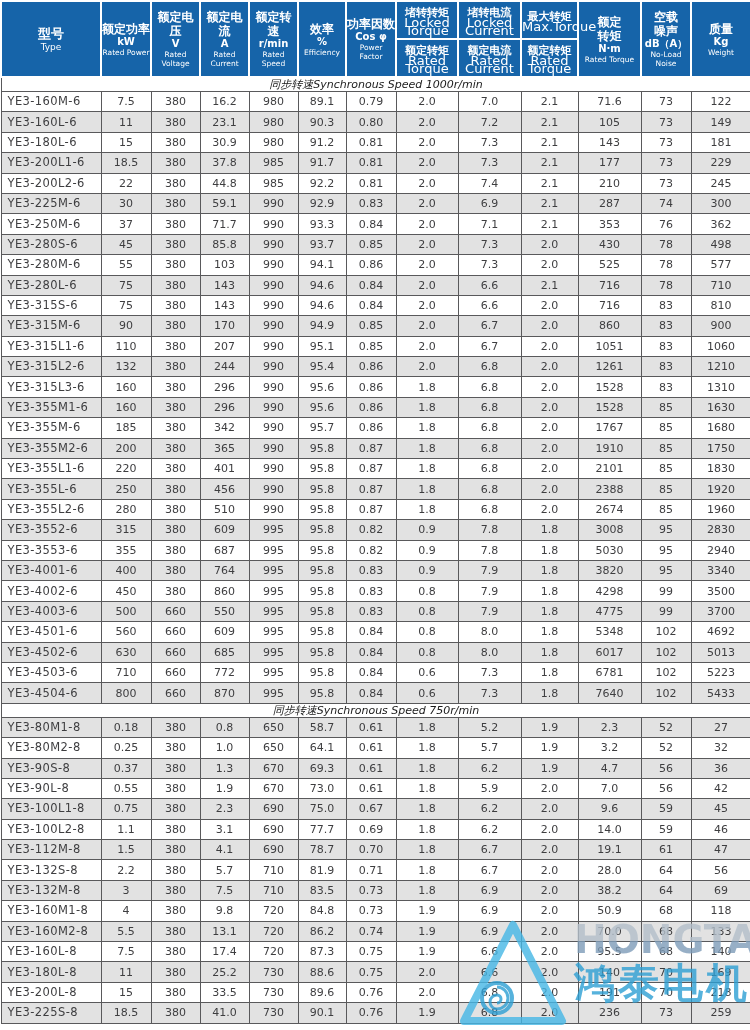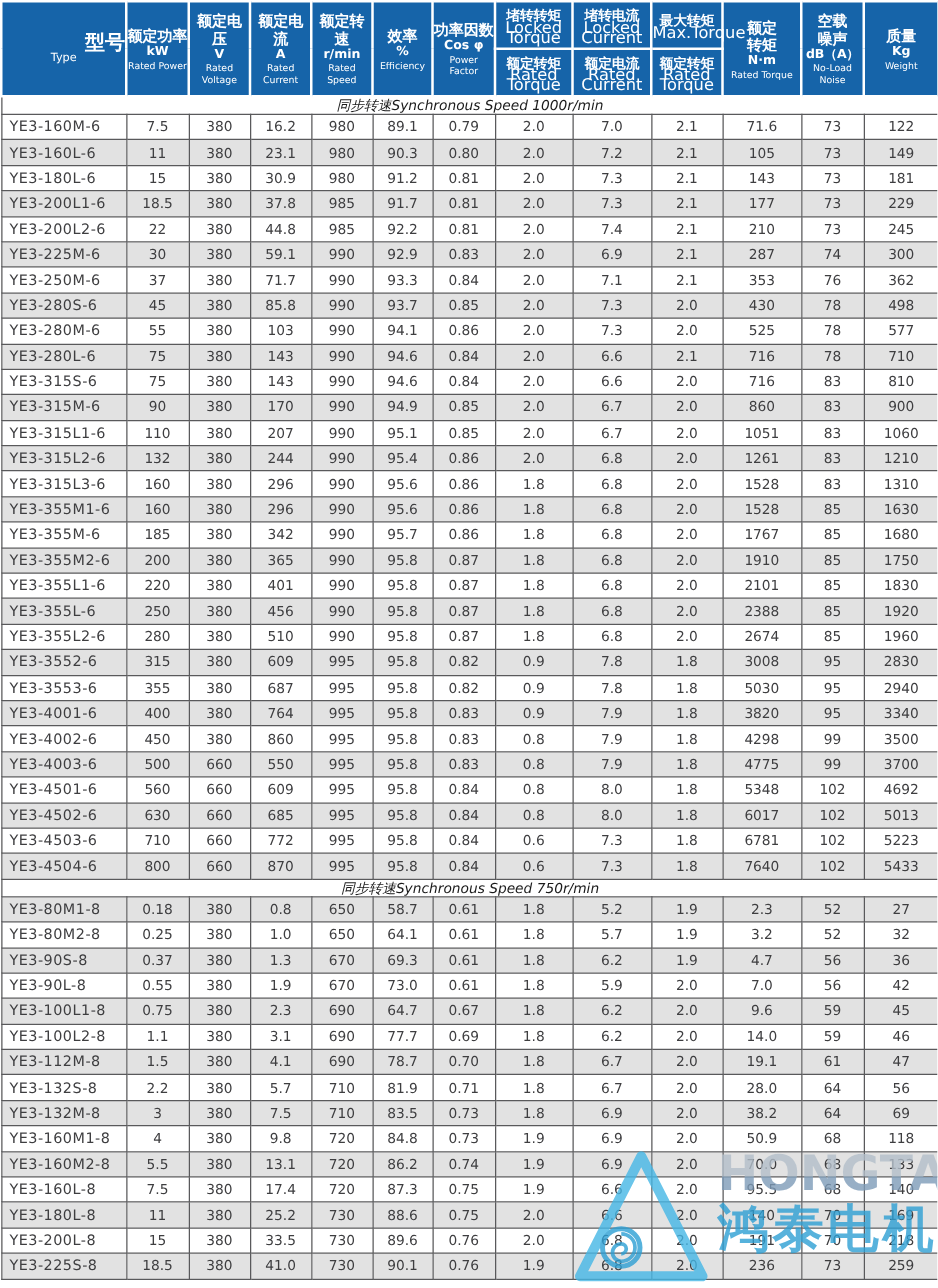--- a/index.html
+++ b/index.html
@@ -11,21 +11,21 @@
   
   thead th{
     background:#1664a9;color:#fff;border:2px solid #ffffff;
     font-weight:bold;vertical-align:middle;padding:1px 0;
   }
   thead tr.h-top th{height:34px;}
   thead tr.h-bottom th{height:34px;margin-left:12px;}
   th .zh{font-size:12px;line-height:14px;font-weight:bold;}
   th .unit{font-size:10px;line-height:12px;font-weight:bold;}
   th .en{font-size:7.5px;line-height:9px;font-weight:normal;}
-  th.type-col .zh{font-size:16px;line-height:16px;text-align:right;}
+  th.type-col .zh{font-size:13px;line-height:16px;}
   th.type-col .en{font-size:9px;line-height:11px;}
   th.split .zh{font-size:11px;line-height:13px;}
   th.split .en{font-size:13px;line-height:8px;}
   
   tbody td{
     border:1px solid #59595b;color:#3e3e40;font-size:11px;
     text-align:center;height:19.4px;line-height:13px;padding:0;
     background:#fff;white-space:nowrap;overflow:hidden;
   }
   tbody tr.shade td{background:#e2e2e2;}
@@ -671,21 +671,21 @@
           <td>7.0</td>
           <td>56</td>
           <td>42</td>
         </tr>
         <tr class="shade">
           <td class="type-cell">YE3-100L1-8</td>
           <td>0.75</td>
           <td>380</td>
           <td>2.3</td>
           <td>690</td>
-          <td>64.7</td>
+          <td>75.0</td>
           <td>0.67</td>
           <td>1.8</td>
           <td>6.2</td>
           <td>2.0</td>
           <td>9.6</td>
           <td>59</td>
           <td>45</td>
         </tr>
         <tr>
           <td class="type-cell">YE3-100L2-8</td>

